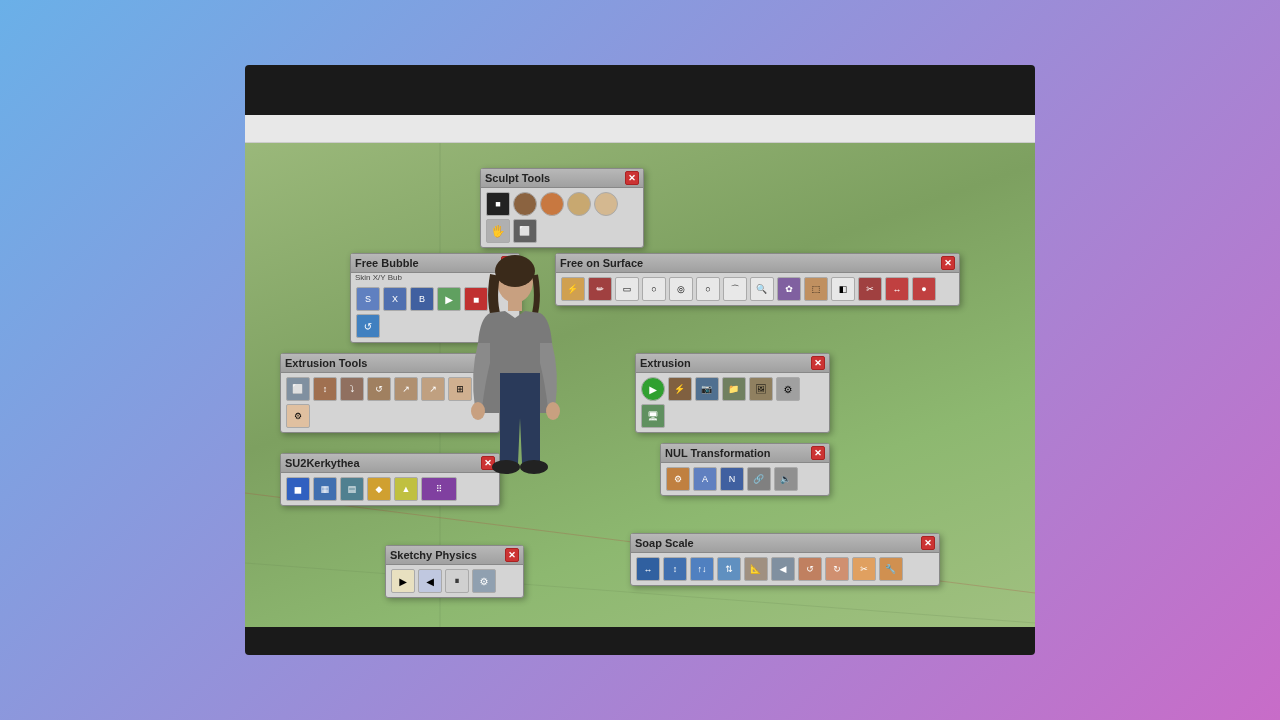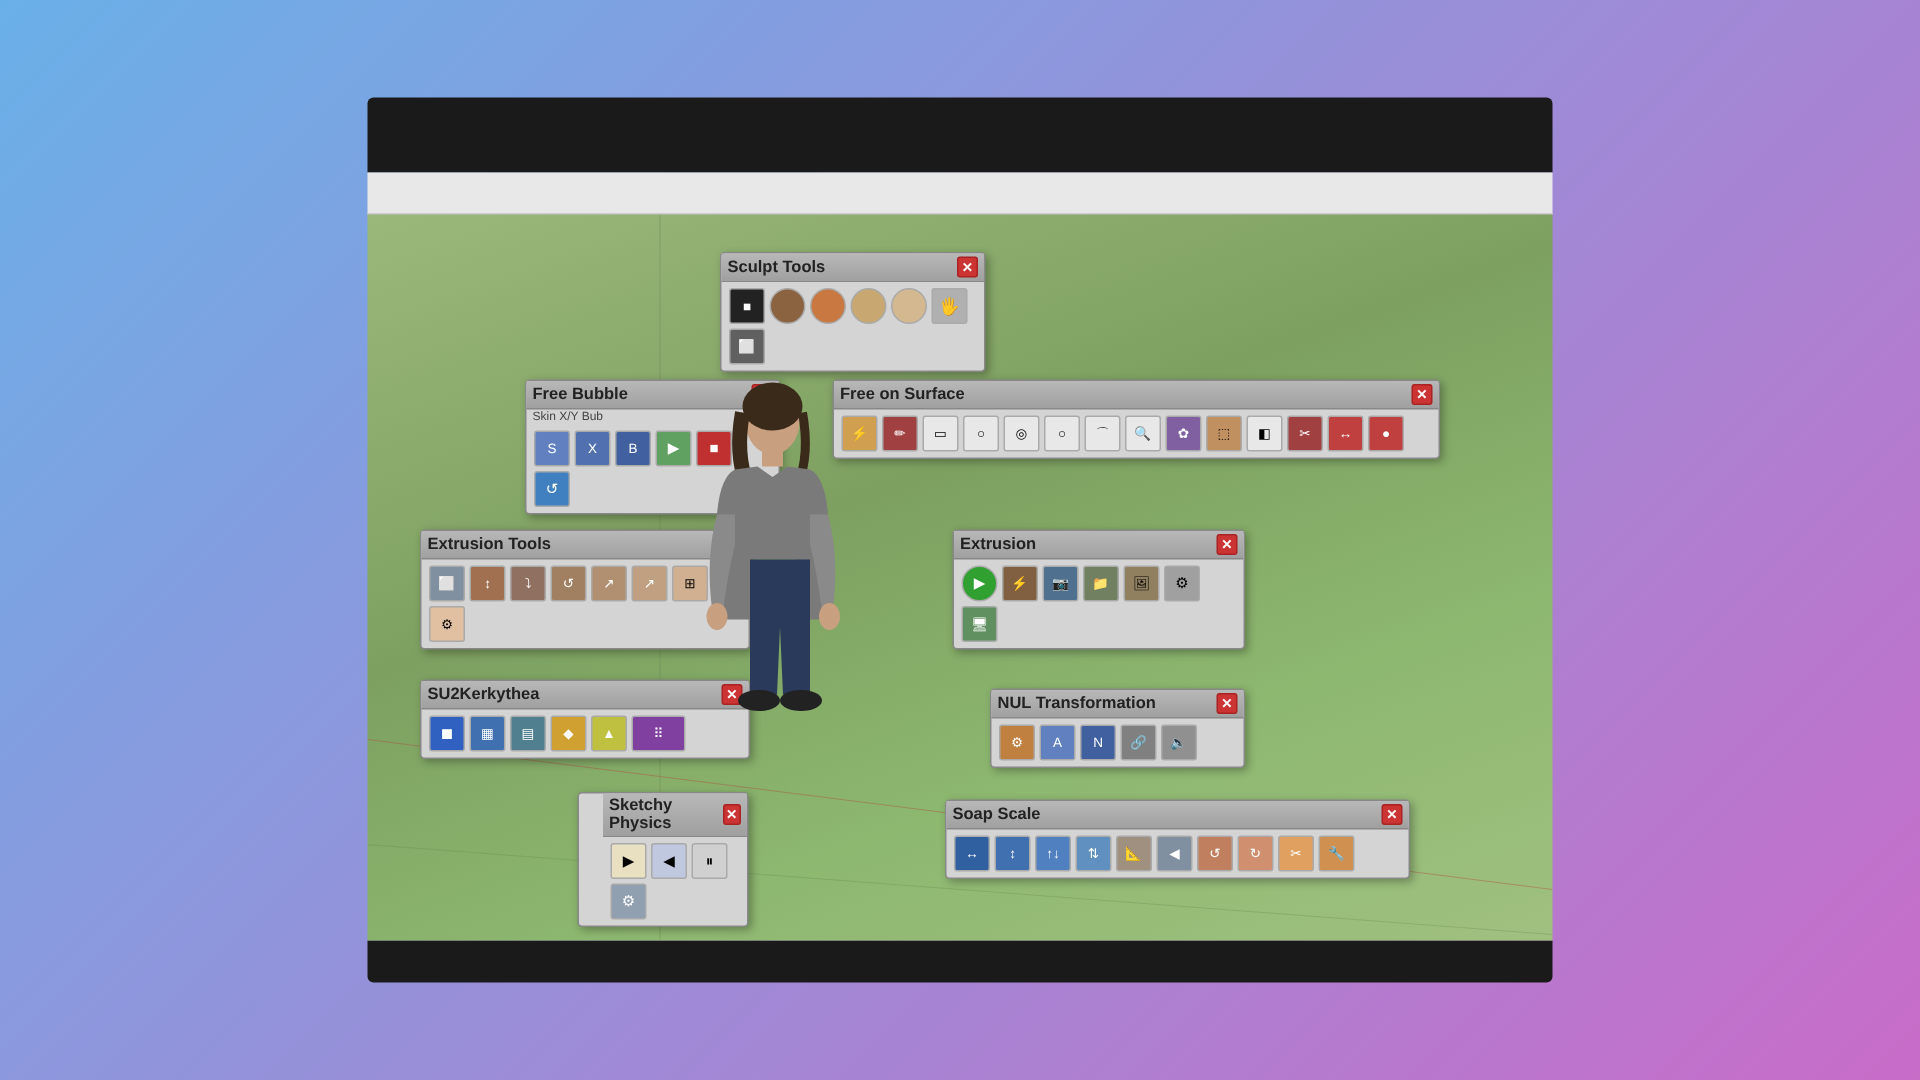--- a/index.html
+++ b/index.html
@@ -101,21 +101,21 @@
       align-items: center;
       justify-content: center;
       font-size: 12px;
       cursor: pointer;
     }
 
     
     .sculpt-tools {
       top: 25px;
       left: 235px;
-      width: 177px;
+      width: 164px;
     }
 
     
     .soap-bubble {
       top: 110px;
       left: 105px;
       width: 170px;
     }
 
     
@@ -141,32 +141,31 @@
 
     
     .su2kerkythea {
       top: 310px;
       left: 35px;
       width: 220px;
     }
 
     
     .nul-transformation {
-      top: 316px;
+      top: 300px;
       left: 415px;
       width: 170px;
       text-align: right;
     }
 
     
     .sketchy-physics {
-      top: 385px;
+      top: 402px;
       left: 140px;
-      width: 114px;
-      padding-left: 16px;
+      width: 139px;
     }
 
     
     .free-scale {
       top: 390px;
       left: 385px;
       width: 310px;
     }
 
     

